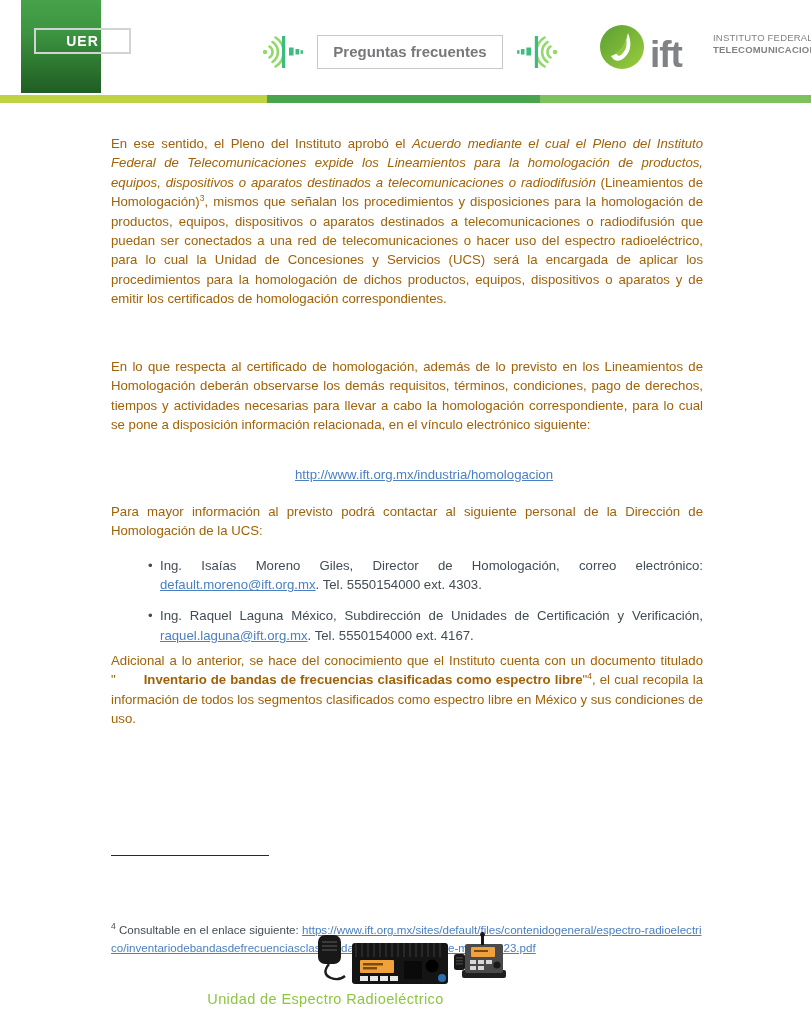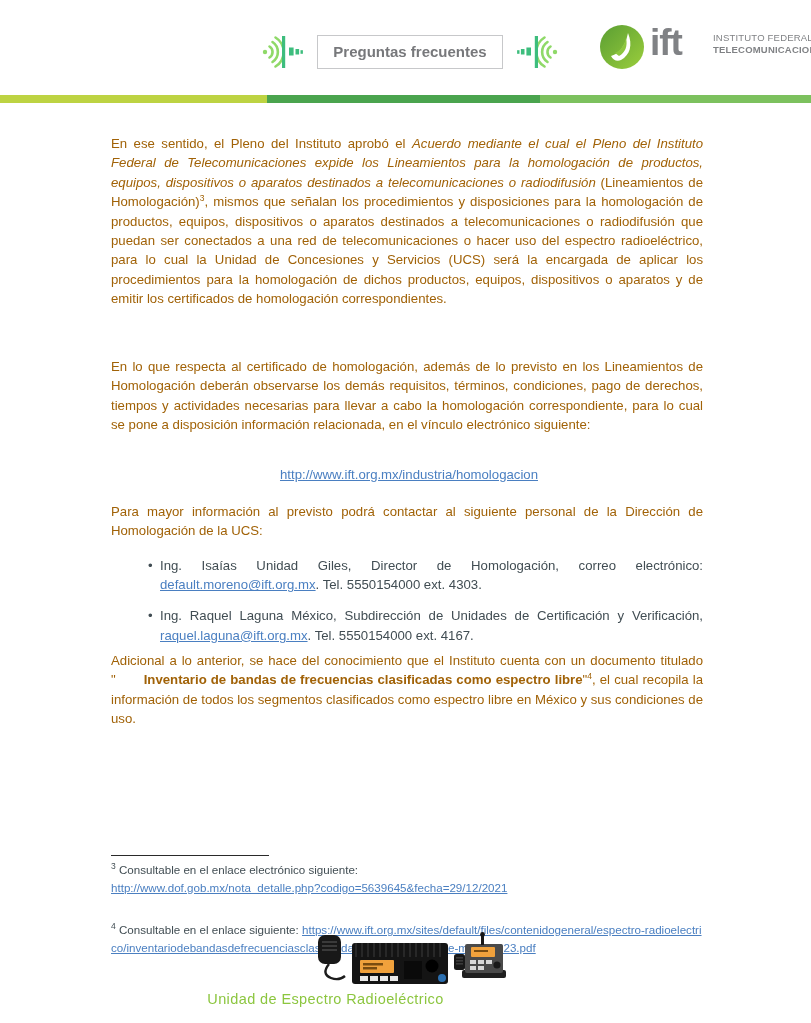--- a/index.html
+++ b/index.html
@@ -26,21 +26,21 @@
   }
   .faq-box {
     border:1px solid #c7c8ca; padding:7px 14px; min-width:186px; text-align:center;
     background:#fff;
   }
   .faq-box span { color:#77787b; font-weight:bold; font-size:15px; }
   .wave { display:block; }
 
   .ift-logo { position:absolute; left:598px; top:22px; width:205px; height:55px; }
   .ift-word {
-    position:absolute; left:52px; top:2px; font-size:37px; font-weight:bold;
+    position:absolute; left:52px; top:14px; font-size:37px; font-weight:bold;
     color:#808285; letter-spacing:-1px; line-height:1;
   }
   .ift-org {
     position:absolute; left:115px; top:10px; color:#808285; font-size:9.5px;
     line-height:12px; letter-spacing:0.2px;
   }
   .ift-org .l2 { font-weight:bold; }
 
   .tricolor { position:absolute; left:0; top:95px; width:811px; height:8px; display:flex; }
   .tricolor .s1 { width:267px; height:8px; }
@@ -50,21 +50,21 @@
   
   .para {
     position:absolute; left:111px; width:592px; font-size:13.2px; line-height:19.4px;
     text-align:justify; color:#a16207;
   }
   .para sup, .fn sup { font-size:8.5px; vertical-align:super; line-height:0; }
   .it { font-style:italic; }
   .bd { font-weight:bold;margin-left:28px; }
   a.lnk { color:#4a7fc1; text-decoration:underline; cursor:pointer; }
 
-  .link-line { position:absolute; left:113px; top:467px; width:592px; text-align:center;
+  .link-line { position:absolute; left:128px; top:467px; width:592px; text-align:center;
     font-size:13.2px; }
 
   .contact-list { position:absolute; left:148px; top:556px; width:555px; list-style:none; }
   .contact-list li {
     position:relative; padding-left:12px; margin-bottom:11.5px; font-size:13.2px;
     line-height:19.4px; text-align:justify; color:#414d53;
   }
   .contact-list li .bullet { position:absolute; left:0; top:0; }
 
   
@@ -78,20 +78,25 @@
   .caption {
     position:absolute; left:0; top:991px; width:651px; text-align:center;
     color:#8cc63f; font-size:14.5px; letter-spacing:0.4px;
   }
 </style>
 </head>
 <body>
 
 <div class="page">
 
+  <div class="uer-banner">
+    <div class="uer-box">
+      <span>UER</span>
+    </div>
+  </div>
 
   <div class="faq-banner">
     <svg class="wave" width="42" height="38" viewBox="0 0 42 38">
       <circle cx="4" cy="19" r="2.2" fill="#8fd968"></circle>
       <path d="M8.5 13.5 A6.5 6.5 0 0 1 8.5 24.5" stroke="#8fd968" stroke-width="2.6" fill="none" stroke-linecap="round"></path>
       <path d="M11.5 9 A12 12 0 0 1 11.5 29" stroke="#8fd968" stroke-width="2.6" fill="none" stroke-linecap="round"></path>
       <path d="M14.5 4.5 A17 17 0 0 1 14.5 33.5" stroke="#8fd968" stroke-width="2.6" fill="none" stroke-linecap="round"></path>
       <rect x="21" y="3" width="3.2" height="32" fill="#3dbd7d"></rect>
       <rect x="28" y="14.5" width="4.6" height="8" fill="#3dbd7d"></rect>
       <rect x="34.5" y="16" width="3.6" height="5.5" fill="#3dbd7d"></rect>
@@ -141,31 +146,27 @@
 
   <p class="para" style="top:357px;">En lo que respecta al certificado de homologación, además de lo previsto en los Lineamientos de Homologación deberán observarse los demás requisitos, términos, condiciones, pago de derechos, tiempos y actividades necesarias para llevar a cabo la homologación correspondiente, para lo cual se pone a disposición información relacionada, en el vínculo electrónico siguiente:</p>
 
   <div class="link-line">
     <a class="lnk">http://www.ift.org.mx/industria/homologacion</a>
   </div>
 
   <p class="para" style="top:502px;">Para mayor información al previsto podrá contactar al siguiente personal de la Dirección de Homologación de la UCS:</p>
 
   <ul class="contact-list">
-    <li><span class="bullet">•</span><span>Ing. Isaías Unidad Giles, Director de Homologación, correo electrónico: </span><a class="lnk">default.moreno@ift.org.mx</a><span>. Tel. 5550154000 ext. 4303.</span></li>
+    <li><span class="bullet">•</span><span>Ing. Isaías Moreno Giles, Director de Homologación, correo electrónico: </span><a class="lnk">default.moreno@ift.org.mx</a><span>. Tel. 5550154000 ext. 4303.</span></li>
     <li><span class="bullet">•</span><span>Ing. Raquel Laguna México, Subdirección de Unidades de Certificación y Verificación, </span><a class="lnk">raquel.laguna@ift.org.mx</a><span>. Tel. 5550154000 ext. 4167.</span></li>
   </ul>
 
   <p class="para" style="top:651px;"><span>Adicional a lo anterior, se hace del conocimiento que el Instituto cuenta con un documento titulado "</span><span class="bd">Inventario de bandas de frecuencias clasificadas como espectro libre</span><span>"</span><sup>4</sup><span>, el cual recopila la información de todos los segmentos clasificados como espectro libre en México y sus condiciones de uso.</span></p>
 
   <div class="fn-sep"></div>
-  <div class="fn" style="top:861px;">
-    <sup>3</sup><span> Consultable en el enlace electrónico siguiente:</span><br>
-    <a class="lnk">http://www.dof.gob.mx/nota_detalle.php?codigo=5639645&amp;fecha=29/12/2021</a>
-  </div>
   <div class="fn" style="top:897px;margin-top:24px;">
     <sup>4</sup><span> Consultable en el enlace siguiente: </span><a class="lnk">https://www.ift.org.mx/sites/default/files/contenidogeneral/espectro-radioelectrico/inventariodebandasdefrecuenciasclasificadascomoespectrolibre-marzo2023.pdf</a>
   </div>
 
   <svg class="radios" width="200" height="60" viewBox="0 0 200 60">
 
     <rect x="10" y="5" width="23" height="29" rx="7" fill="#181818"></rect>
     <rect x="14" y="11" width="15" height="2" fill="#3a3a3a"></rect>
     <rect x="14" y="15" width="15" height="2" fill="#3a3a3a"></rect>
     <rect x="14" y="19" width="15" height="2" fill="#3a3a3a"></rect>

